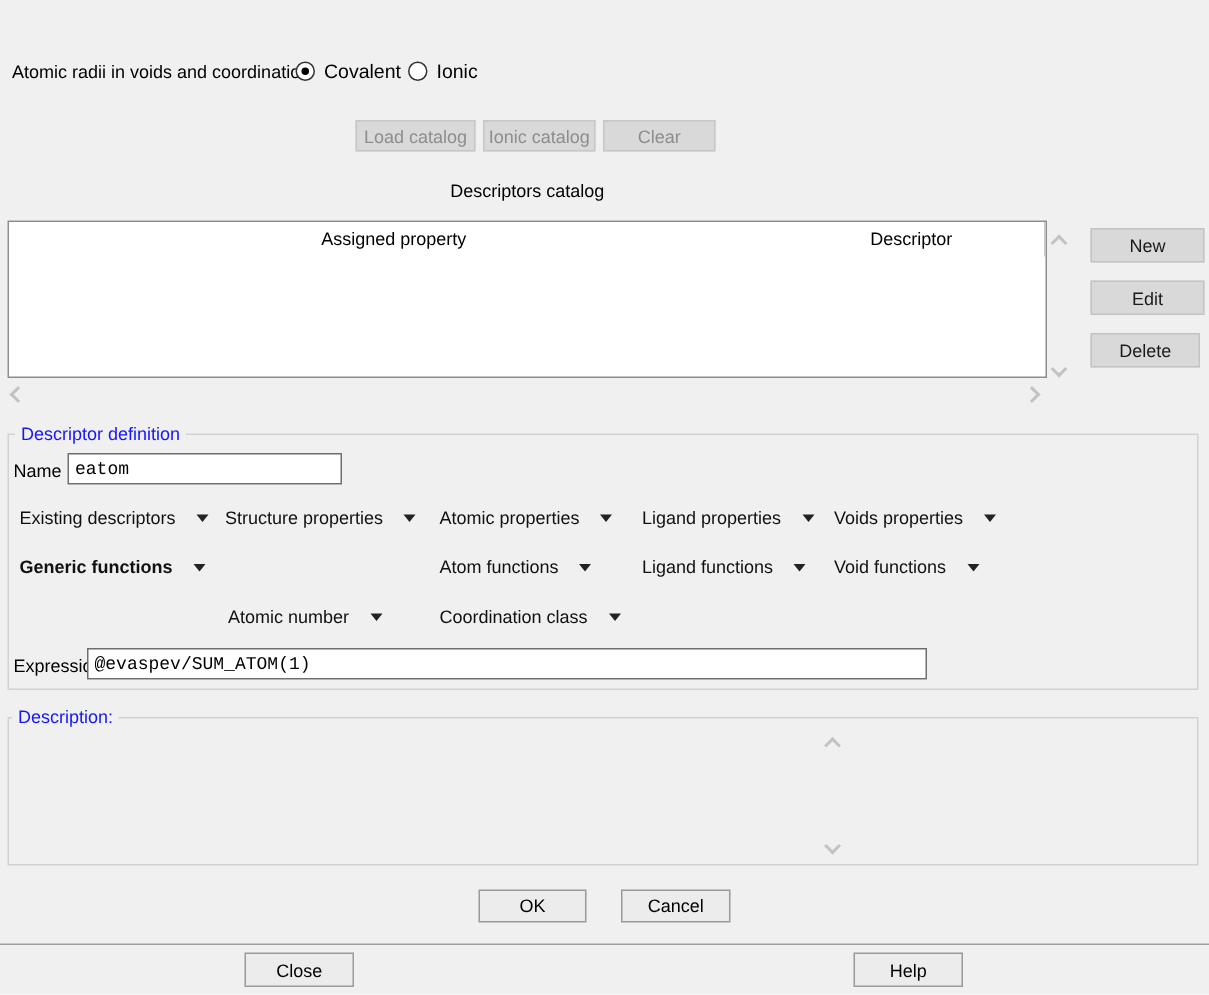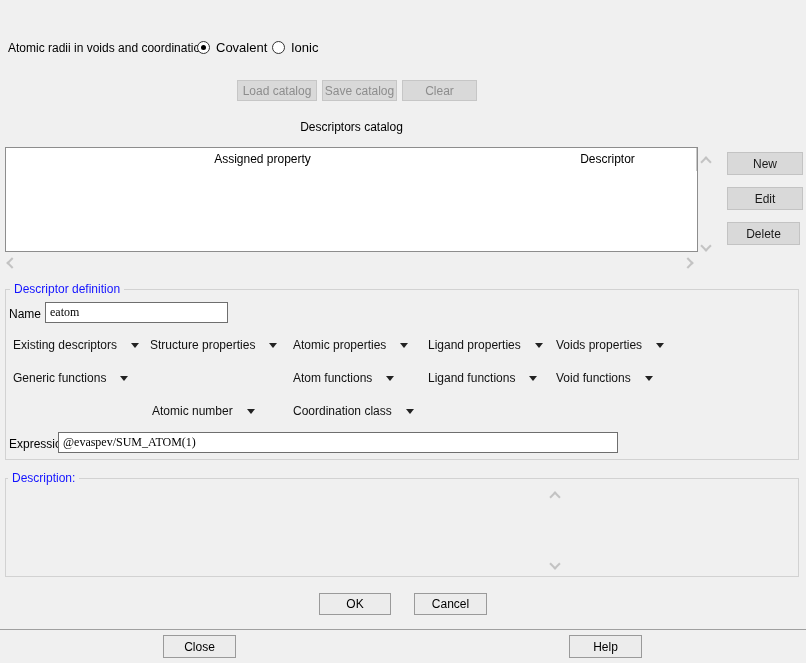--- a/index.html
+++ b/index.html
@@ -42,21 +42,21 @@
   .chev.up    { transform:rotate(-135deg); }
   .chev.down  { transform:rotate(45deg); }
   .chev.left  { transform:rotate(135deg); }
   .chev.right { transform:rotate(-45deg); }
 
   
   .groupbox { position:absolute; border:1px solid #d2d2d2; }
   .group-lbl { position:absolute; background:#f0f0f0; padding:0 4px; white-space:nowrap; }
 
   
-  .tinput { position:absolute; background:#fff; border:1px solid #6e6e6e; font-family:Liberation Serif, serif; font-size:12px; padding:0 4px; color:#000; }
+  .tinput { position:absolute; background:#fff; border:1px solid #6e6e6e; font-family:Liberation Mono, monospace; font-size:12px; padding:0 4px; color:#000; }
 
   
   .menubtn { position:absolute; display:flex; align-items:center; white-space:nowrap; cursor:default; }
   .menubtn .mlabel { font-size:12px; color:#111; }
   .dd-arrow { margin-left:14px; width:0; height:0; border-left:4px solid transparent; border-right:4px solid transparent; border-top:5px solid #222; display:inline-block; }
 
   
   .descbox { position:absolute; left:5px; top:486px; width:543px; height:83px; background:#fff; border:1px solid #9a9a9a; padding:2px 3px; font-size:12px; overflow:hidden; }
   .caret { display:inline-block; width:1px; height:13px; background:#000; vertical-align:-2px; }
 
@@ -68,21 +68,21 @@
 <div class="win">
 
 
   <span class="lbl" style="left:8px; top:41px;">Atomic radii in voids and coordination</span>
   <span class="radio sel" style="left:197px; top:41px;"></span>
   <span class="lbl radio-lbl" style="left:216px; top:40px;">Covalent</span>
   <span class="radio" style="left:272px; top:41px;"></span>
   <span class="lbl radio-lbl" style="left:291px; top:40px;">Ionic</span>
 
   <div class="btn btn-disabled" style="left:237px; top:80px; width:80px; height:21px;">Load catalog</div>
-  <div class="btn btn-disabled" style="left:322px; top:80px; width:75px; height:21px;">Save catalog</div>
+  <div class="btn btn-disabled" style="left:322px; top:80px; width:75px; height:21px;">Ionic catalog</div>
   <div class="btn btn-disabled" style="left:402px; top:80px; width:75px; height:21px;">Clear</div>
 
   <div class="lbl" style="left:5px; top:120px; width:693px; text-align:center;">Descriptors catalog</div>
 
   <div class="catalog-table">
     <div class="th c2">Assigned property</div>
     <div class="th c1">Descriptor</div>
   </div>
 
   <span class="chev up" style="left:702px; top:158px;"></span>
@@ -114,21 +114,21 @@
     </div>
   <div class="menubtn" style="left:428px; top:338px;">
       <span class="mlabel">Ligand properties</span>
       <span class="dd-arrow"></span>
     </div>
   <div class="menubtn" style="left:556px; top:338px;">
       <span class="mlabel">Voids properties</span>
       <span class="dd-arrow"></span>
     </div>
 
-  <div class="menubtn" style="left:13px;  top:371px;">
+  <div class="menubtn" style="left:13px;  top:371px;font-weight:bold;">
       <span class="mlabel">Generic functions</span>
       <span class="dd-arrow"></span>
     </div>
   <div class="menubtn" style="left:293px; top:371px;">
       <span class="mlabel">Atom functions</span>
       <span class="dd-arrow"></span>
     </div>
   <div class="menubtn" style="left:428px; top:371px;">
       <span class="mlabel">Ligand functions</span>
       <span class="dd-arrow"></span>

